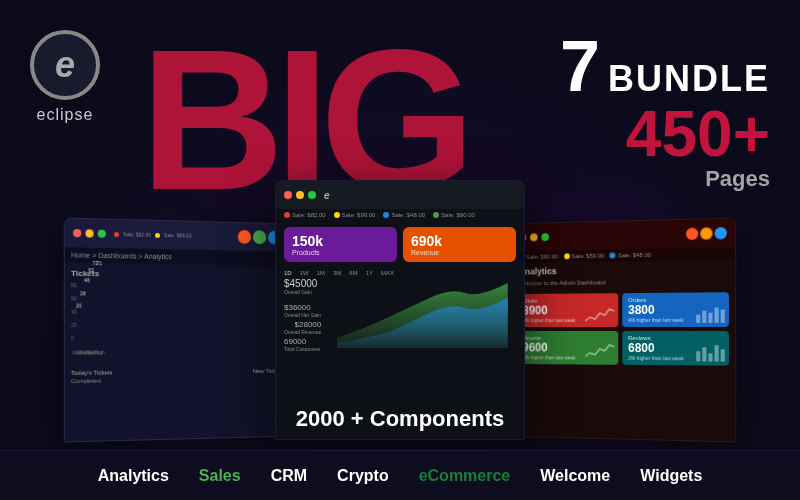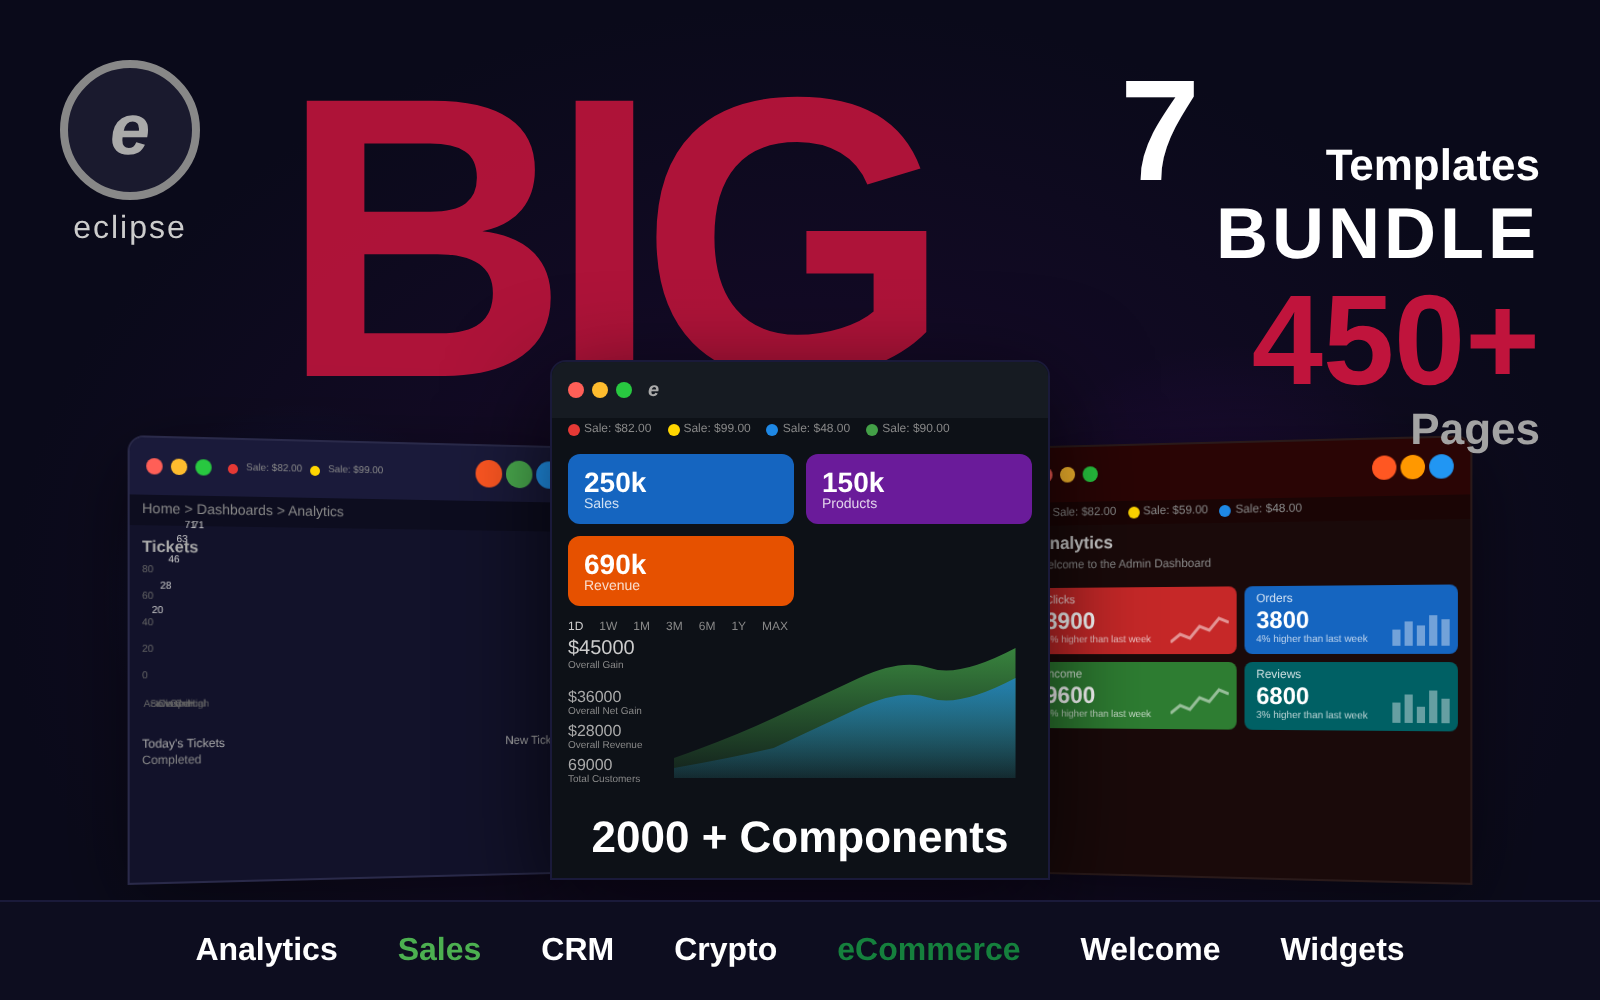--- a/index.html
+++ b/index.html
@@ -398,21 +398,20 @@
 
 <div class="logo-area">
   <div class="logo-circle">e</div>
   <div class="logo-text">eclipse</div>
 </div>
 
 <div class="bundle-text">
   <div style="display:flex; align-items:baseline; justify-content:flex-end; gap:8px;">
     <span class="bundle-7">7</span>
     <div>
-      <div class="bundle-templates">Templates</div>
       <div class="bundle-bundle">BUNDLE</div>
     </div>
   </div>
   <div class="bundle-450">450+</div>
   <div class="bundle-pages">Pages</div>
 </div>
 
 <div class="components-text">2000 + Components</div>
 
 <div class="dashboards-container">
@@ -504,24 +503,20 @@
         <div class="stat-dot" style="background:#1e88e5;"></div>
         <span>Sale: $48.00</span>
       </div>
       <div class="stat-badge">
         <div class="stat-dot" style="background:#43a047;"></div>
         <span>Sale: $90.00</span>
       </div>
     </div>
 
     <div class="metric-cards">
-      <div class="metric-card card-blue">
-        <div class="m-value">250k</div>
-        <div class="m-label">Sales</div>
-      </div>
       <div class="metric-card card-purple">
         <div class="m-value">150k</div>
         <div class="m-label">Products</div>
       </div>
       <div class="metric-card card-orange">
         <div class="m-value">690k</div>
         <div class="m-label">Revenue</div>
       </div>
     </div>
 
@@ -534,21 +529,21 @@
         <span>1Y</span>
         <span>MAX</span>
     </div>
 
     <div style="padding: 0 8px 4px; display:flex; gap:8px;">
       <div>
         <div style="font-size:10px; color:#ccc; font-weight:normal;">$45000</div>
         <div style="font-size:5px; color:#888;">Overall Gain</div>
         <div style="font-size:8px; color:#aaa; margin-top:8px;">$36000</div>
         <div style="font-size:5px; color:#888;">Overall Net Gain</div>
-        <div style="font-size:8px; color:#aaa; margin-top:2px;">$28000</div>
+        <div style="font-size:8px; color:#aaa; margin-top:2px;text-align:right;">$28000</div>
         <div style="font-size:5px; color:#888;">Overall Revenue</div>
         <div style="font-size:8px; color:#aaa; margin-top:2px;">69000</div>
         <div style="font-size:5px; color:#888;">Total Customers</div>
       </div>
 
       <div class="chart-area" style="flex:1;">
         <svg class="chart-svg" viewBox="0 0 120 70" preserveAspectRatio="none">
           <defs>
             <linearGradient id="grad1" x1="0" y1="0" x2="0" y2="1">
               <stop offset="0%" stop-color="#1e88e5" stop-opacity="0.7"></stop>

